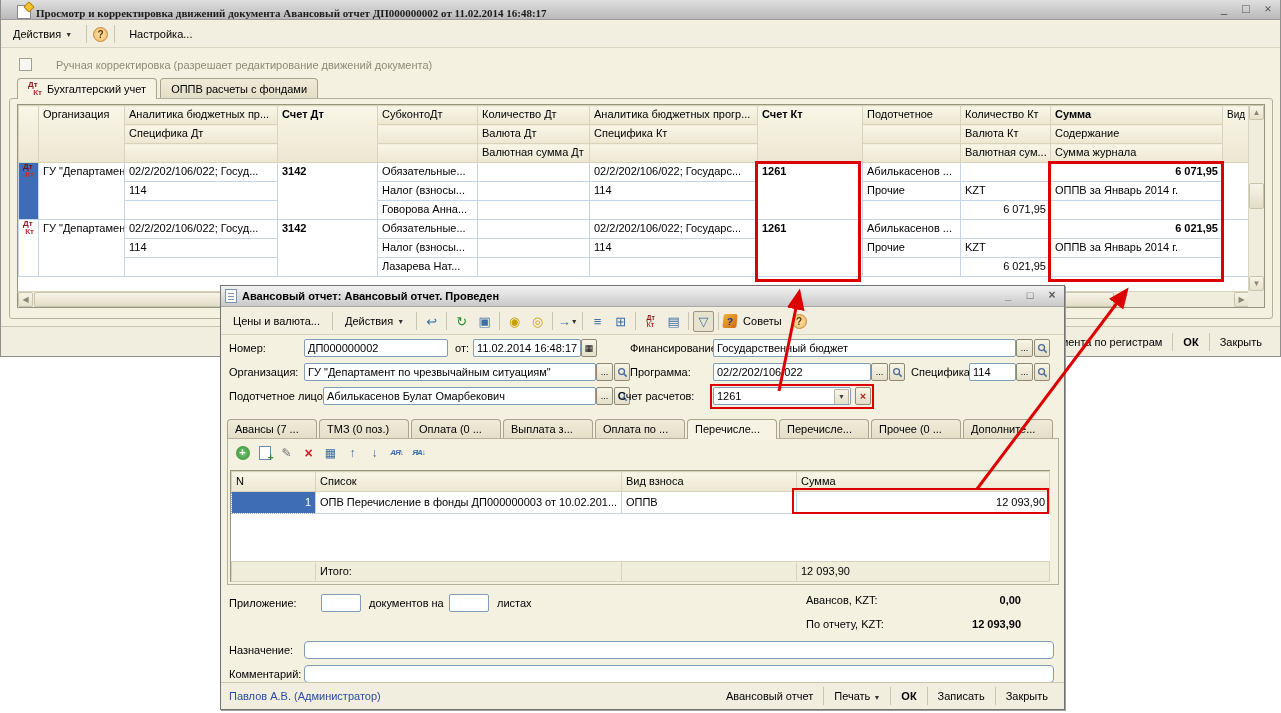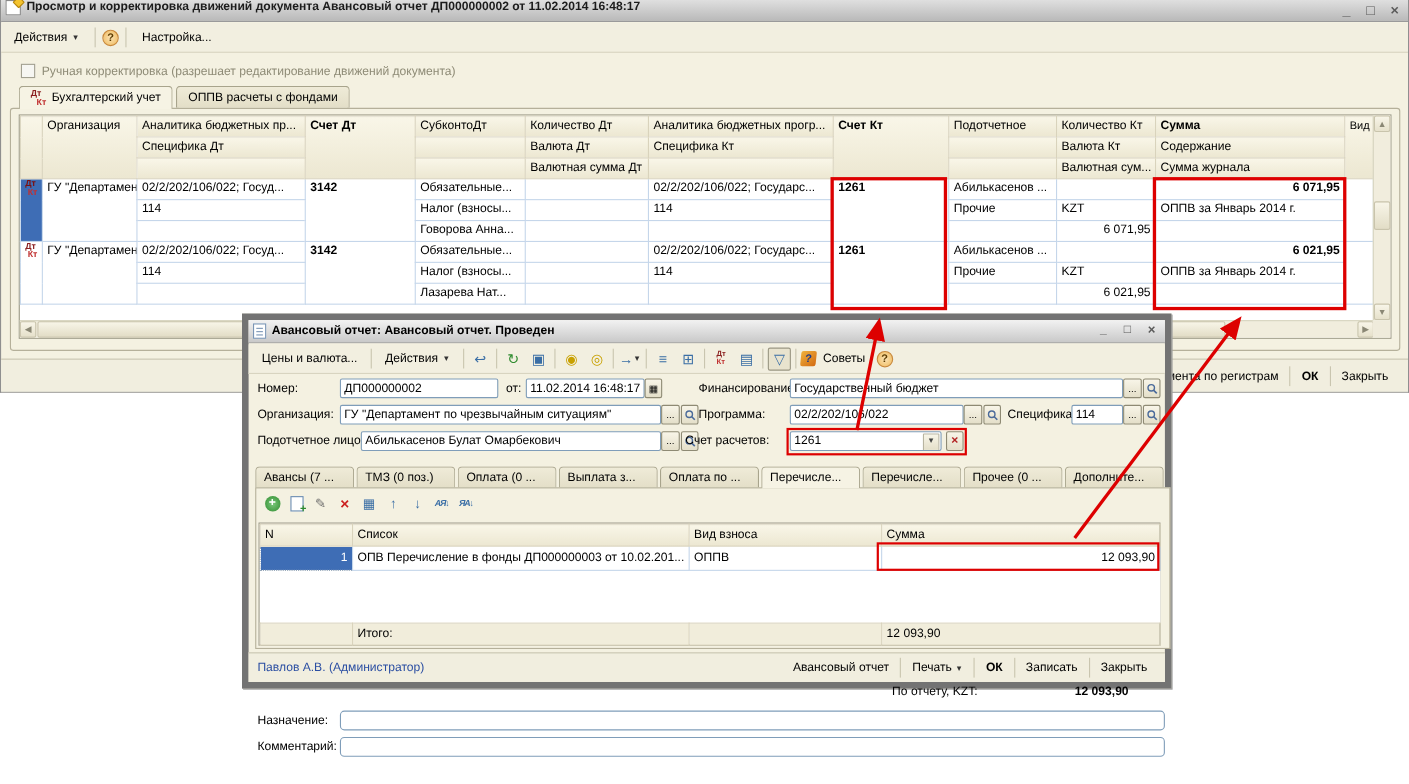--- a/index.html
+++ b/index.html
@@ -15,22 +15,22 @@
 
   
   #main-window {
     position:absolute; left:0; top:0; width:1281px; height:357px;
     background:#F4F1E1; border:1px solid #8F8F8F; border-top:none;
   }
   .mw-titlebar {
     position:absolute; left:0; top:0; right:0; height:20px;
     background:linear-gradient(#DFDFDF,#B9B9B9);
     border-bottom:1px solid #9A9A9A;
-    display:flex; align-items:flex-start; padding-left:4px;
-    font-weight:bold; font-size:11px; color:#1c1c1c;
+    display:flex; align-items:flex-end; padding-left:16px;
+    font-weight:bold; font-size:11px; color:#1c1c1c;font-family:Liberation Serif, serif;
   }
   .win-ico { width:14px; height:14px; position:relative; margin-right:5px;
     background:#fff; border:1px solid #8a8a8a; }
   .win-ico:after { content:""; position:absolute; right:-3px; top:-3px;
     width:6px; height:6px; background:#F4C430; border:1px solid #B8860B; border-radius:1px;
     transform:rotate(45deg); }
   .doc-ico { width:12px; height:14px; margin-right:5px; background:#fff;
     border:1px solid #7A95B5; position:relative; }
   .doc-ico:after { content:""; position:absolute; left:2px; top:3px; width:6px; height:1px;
     background:#7A95B5; box-shadow:0 3px 0 #7A95B5, 0 6px 0 #7A95B5; }
@@ -44,21 +44,21 @@
   }
   .flatbtn { display:inline-flex; align-items:center; gap:4px; padding:2px 7px;
     border:1px solid transparent; border-radius:2px; white-space:nowrap; }
   .tsep { width:1px; height:18px; background:#C9C5AF; margin:0 2px; }
   .help-circle { width:15px; height:15px; border-radius:50%;
     background:radial-gradient(#FBE3B5,#EFB95B); border:1px solid #C8883C;
     color:#5A3A00; font-weight:bold; font-size:10px;
     display:inline-flex; align-items:center; justify-content:center; }
   .drop { font-size:7px; color:#333; }
 
-  .mw-checkrow { position:absolute; left:18px; top:58px; display:flex; align-items:center; gap:6px; }
+  .mw-checkrow { position:absolute; left:18px; top:58px; display:flex; align-items:center; gap:24px; }
   .checkbox { width:13px; height:13px; background:#F6F6F2; border:1px solid #A2A090; }
   .check-label { color:#8E8B76; }
 
   .mw-tabs { position:absolute; left:16px; top:78px; display:flex; gap:3px; }
   .tab { height:20px; display:inline-flex; align-items:center; gap:5px; padding:0 10px;
     border:1px solid #A8A48C; border-bottom:none; border-radius:4px 4px 0 0;
     background:linear-gradient(#EFEBD8,#E3DEC7); white-space:nowrap; }
   .tab.active { background:#F6F3E4; height:21px; position:relative; z-index:3; }
   .dtkt { font-size:8px; line-height:8px; font-weight:bold; width:14px; }
   .dtkt .dt { display:block; text-align:left; color:#8B2020; }
@@ -90,22 +90,22 @@
     color:#8A8774; font-size:8px; display:flex; align-items:center; justify-content:center; }
   .sthumb { position:absolute; background:linear-gradient(#F8F5E8,#E2DDC6);
     border:1px solid #C9C4AC; border-radius:2px; }
 
   .mw-bottombar { position:absolute; left:0; bottom:0; right:0; height:30px;
     background:#F1EEDF; border-top:1px solid #C9C5AF;
     display:flex; align-items:center; justify-content:flex-end; padding-right:10px; }
   .barbtn { padding:2px 8px; white-space:nowrap; }
 
   
-  #dialog { position:absolute; left:220px; top:285px; width:845px; height:341px;
-    background:#F4F1E1; border:6px solid #737373; box-shadow:1px 1px 0 #9E9E9E; z-index:10; }
+  #dialog { position:absolute; left:220px; top:285px; width:845px; height:425px;
+    background:#F4F1E1; border:1px solid #737373; box-shadow:1px 1px 0 #9E9E9E; z-index:10; }
   .dlg-titlebar { position:absolute; left:0; top:0; right:0; height:21px;
     background:linear-gradient(#F2F2F2,#C9C9C9); border-bottom:1px solid #A8A8A8;
     display:flex; align-items:center; padding-left:4px; font-weight:bold; }
   .dlg-toolbar { position:absolute; left:0; top:22px; right:0; height:27px;
     background:#F2EFE0; border-bottom:1px solid #D8D4C0;
     display:flex; align-items:center; padding:0 4px; gap:2px; }
   .icbtn { width:21px; height:21px; display:inline-flex; align-items:center; justify-content:center;
     font-size:13px; border:1px solid transparent; border-radius:2px; }
   .icbtn.pressed { border:1px solid #9A9682; background:#E8E3CE; }
   .ic-blue { color:#3A6EA5; } .ic-green { color:#2E8B2E; } .ic-gold { color:#C8A000; }

